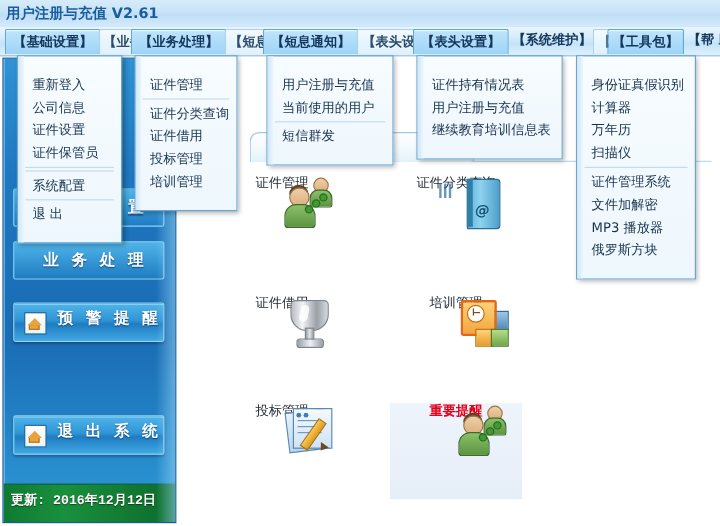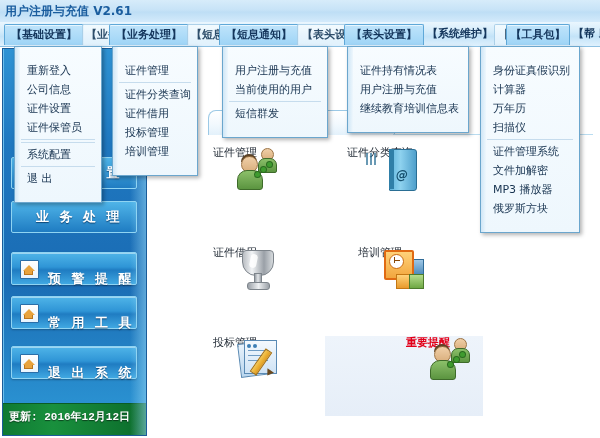--- a/index.html
+++ b/index.html
@@ -57,21 +57,21 @@
     content:"";position:absolute;right:0;top:0;width:16px;height:100%;
     background:linear-gradient(to right,rgba(255,255,255,0) 0%,rgba(150,215,245,.55) 100%);
   }
   .side-btn{
     position:absolute;left:8px;width:124px;height:31px;
     background:linear-gradient(to bottom,#4fb4e8 0%,#2f95d6 45%,#1f7cc2 55%,#40a8e2 100%);
     border:1px solid #8fd4f2;border-radius:2px;
     box-shadow:0 1px 2px rgba(0,0,0,.25), inset 0 1px 0 rgba(255,255,255,.45);
   }
   .side-btn .sb-label{
-    position:absolute;left:36px;top:17px;
+    position:absolute;left:36px;top:3px;
     font-size:13px;font-weight:bold;color:#ffffff;
     letter-spacing:3px;text-shadow:0 1px 1px rgba(0,40,80,.7);
   }
   .side-btn .sb-ico{
     position:absolute;left:8px;top:7px;width:17px;height:17px;
     background:linear-gradient(to bottom,#ffffff 0%,#e8f4fd 100%);
     border:1px solid #2a6ea8;border-radius:1px;
   }
   .side-btn .sb-ico:after{
     content:"";position:absolute;left:2px;top:4px;width:0;height:0;
@@ -247,24 +247,20 @@
   </div>
   <div style="position:absolute;left:8px;top:152px;width:124px;height:30px;
               background:linear-gradient(to bottom,#4fb4e8,#1f7cc2);border:1px solid #8fd4f2;border-radius:2px;">
     <span style="position:absolute;left:24px;top:6px;font-size:13px;font-weight:bold;color:#fff;letter-spacing:3px;text-shadow:0 1px 1px rgba(0,40,80,.7);">业 务 处 理</span>
   </div>
 
   <div class="side-btn" style="top:203px;">
     <span class="sb-ico"></span>
     <span class="sb-label">预 警 提 醒</span>
   </div>
-  <div class="side-btn" style="top:247px;">
-    <span class="sb-ico"></span>
-    <span class="sb-label">常 用 工 具</span>
-  </div>
   <div class="side-btn" style="top:297px;">
     <span class="sb-ico"></span>
     <span class="sb-label">退 出 系 统</span>
   </div>
 
   <div id="sidebar-footer">
     <span class="txt">更新: 2016年12月12日</span>
   </div>
 </div>
 
@@ -310,21 +306,21 @@
   <div class="app-icon" style="left:30px;top:226px;">
     <span class="glyph ic-bid">
       <i class="sheet"></i><i class="sheet2"></i>
       <i class="dot bd1"></i><i class="dot bd2"></i>
       <i class="row r1"></i><i class="row r2"></i><i class="row r3"></i>
       <i class="pencil"></i><i class="tip"></i>
     </span>
     <span class="cap">投标管理</span>
   </div>
 
-  <div class="app-icon selected" style="left:175px;top:226px;padding-left:48px;">
+  <div class="app-icon selected" style="left:175px;top:226px;">
     <span class="glyph ic-people">
       <i class="hair"></i><i class="head"></i><i class="body"></i>
       <i class="head2"></i><i class="body2"></i>
       <i class="dot d1"></i><i class="dot d2"></i><i class="dot d3"></i>
     </span>
     <span class="cap">重要提醒</span>
   </div>
 </div>
 
 <div class="dropdown" style="left:14px;top:46px;width:86px;">

